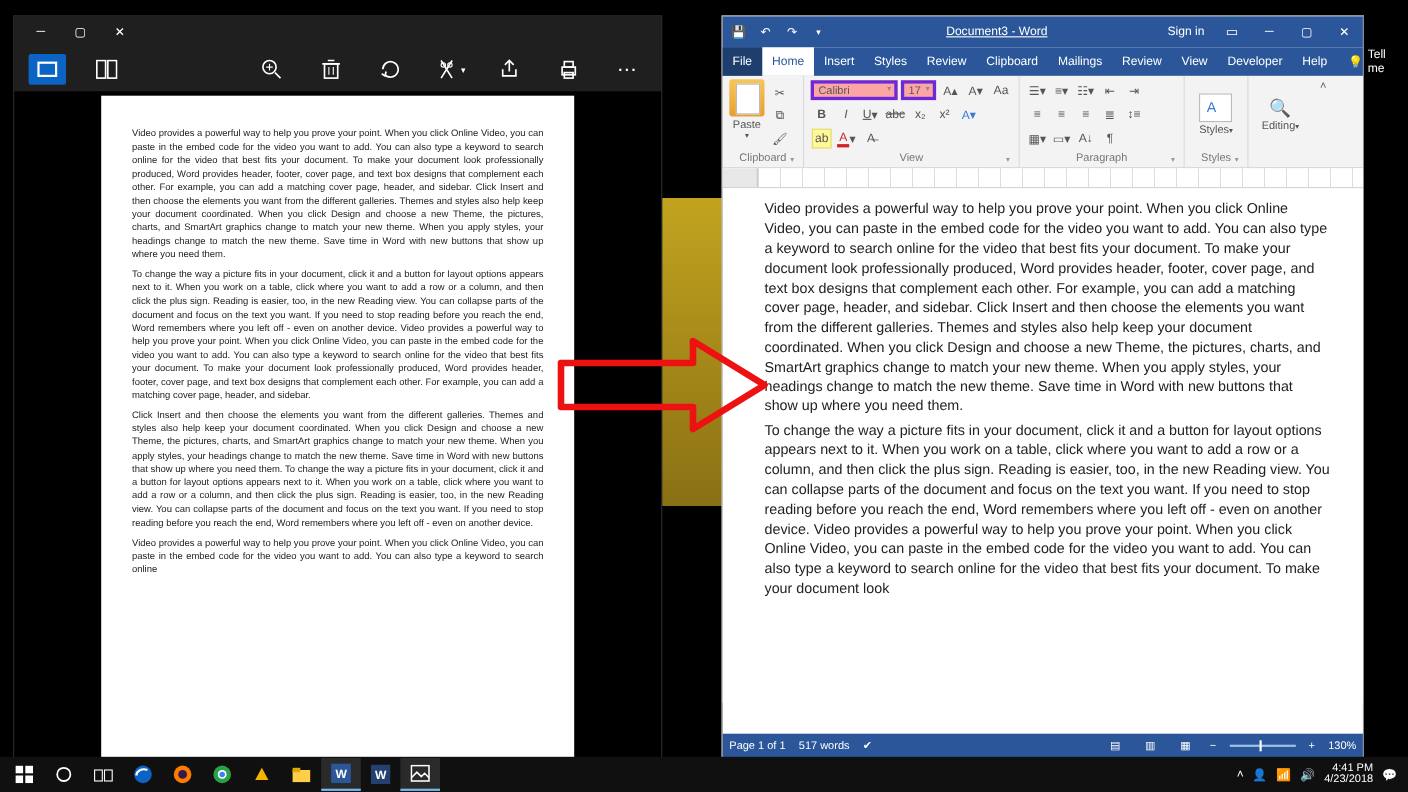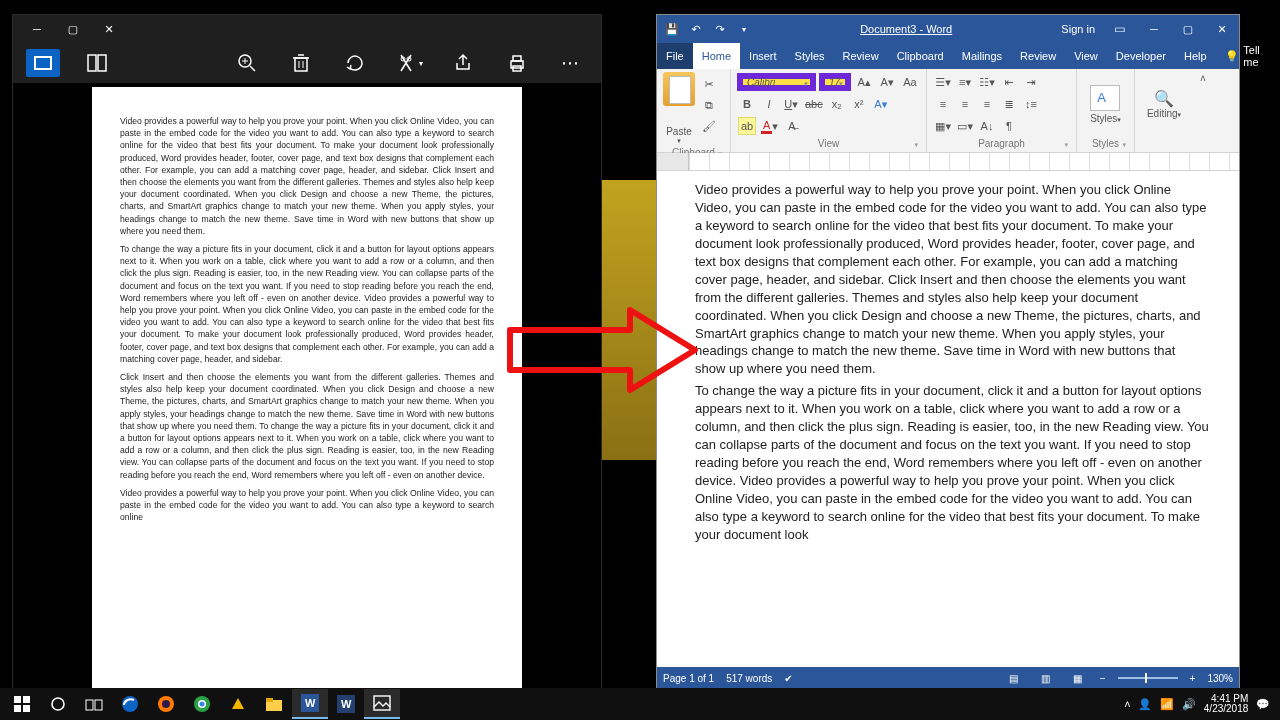--- a/index.html
+++ b/index.html
@@ -47,21 +47,21 @@
   .word-tabs .tab.active { background: #fff; color: #2b579a; }
   .word-tabs .tell { margin-left:2px; display:flex;align-items:center; gap:4px; padding:0 8px;}
   .word-tabs .share{ margin-left:auto; padding:0 10px; display:flex;align-items:center; gap:4px;}
 
   .ribbon { height: 84px; background: #f3f3f3; border-bottom: 1px solid #d4d4d4; display: flex; font-size: 10px; color:#555;}
   .rgrp { border-right: 1px solid #d9d9d9; padding: 3px 6px 0; display:flex; flex-direction:column;}
   .rgrp .body{flex:1; display:flex; gap:4px;}
   .rgrp .label{font-size:10px; text-align:center; color:#777; padding:2px 0 3px; position:relative;}
   .rgrp .label::after{content:"▾"; font-size:7px; position:absolute; right:2px; bottom:3px; color:#999;}
   .rbtn{ min-width:18px; height:18px; display:inline-flex;align-items:center;justify-content:center; margin:1px; font-size:11px; color:#555; border:1px solid transparent;}
-  .rsel{ height:18px; border:6px solid #6d28d9; background:#fde047; font-size:10px; padding:0 12px 0 4px; display:inline-flex;align-items:center; position:relative;font-style:italic;}
+  .rsel{ height:18px; border:3px solid #6d28d9; background:#fca5a5; font-size:10px; padding:0 12px 0 4px; display:inline-flex;align-items:center; position:relative;}
   .rsel::after{content:"▾"; position:absolute; right:3px; top:1px; font-size:7px; color:#888;}
   .col{display:flex;flex-direction:column;}
   .row{display:flex;align-items:center;}
   .paste-icon{width:32px;height:34px;background:linear-gradient(#f6c65a,#e89f2d);border-radius:3px; position:relative;}
   .paste-icon::after{content:"";position:absolute;top:4px;left:6px;width:20px;height:26px;background:#fff;border:1px solid #bbb;}
 
   .ruler{height:18px;background:#fff;border-bottom:1px solid #d4d4d4; position:relative;}
   .ruler .shade-left{position:absolute;left:0;top:0;bottom:0;width:32px;background:#e8e8e8;border-right:1px solid #c7c7c7;}
   .ruler .ticks{position:absolute;left:32px;top:0;bottom:0;right:0; background:repeating-linear-gradient(90deg,#bbb 0 1px,transparent 1px 20px); opacity:.5;}
 
@@ -216,21 +216,21 @@
         <span>Tell me</span>
       </div>
     <div class="share"></div>
   </div>
 
   <div class="ribbon">
     <div class="rgrp" style="width:74px">
       <div class="body">
         <div class="col" style="align-items:center">
           <div class="paste-icon"></div>
-          <span style="font-size:10px;margin-top:20px">Paste</span>
+          <span style="font-size:10px;margin-top:2px">Paste</span>
           <span style="font-size:7px">▾</span>
         </div>
         <div class="col" style="gap:1px;margin-top:2px">
           <div class="rbtn">✂</div>
           <div class="rbtn">⧉</div>
           <div class="rbtn">🖌</div>
         </div>
       </div>
       <div class="label">Clipboard</div>
     </div>

